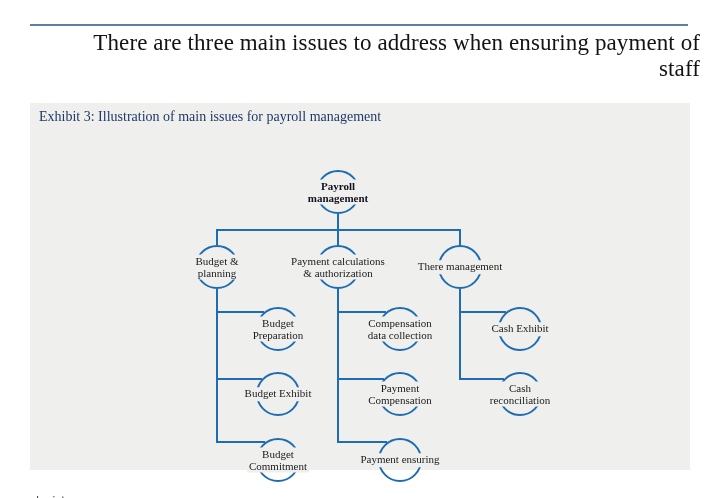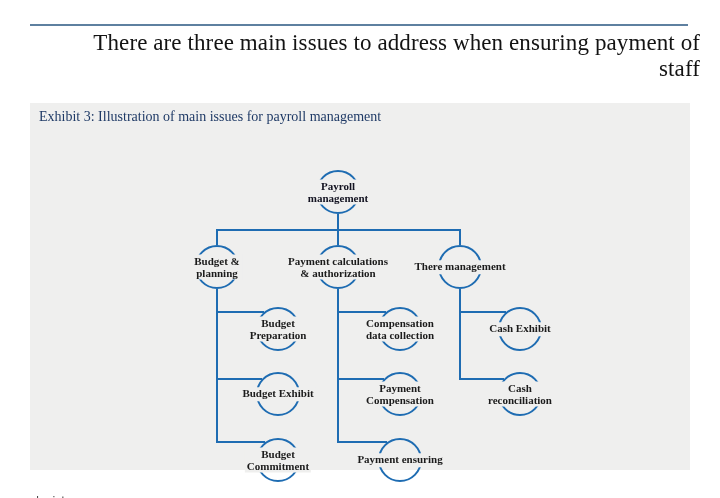--- a/index.html
+++ b/index.html
@@ -51,21 +51,20 @@
     background:transparent;
   }
   .node .label{
     position:absolute;transform:translate(-50%,-50%);
     background:#EFEFEE;
     white-space:pre;text-align:center;
     font-size:11px;line-height:11.5px;
     color:#1B1B1B;
     padding:1px 2px;
     width:max-content;
-    font-weight:bold;
   }
   .node.root .label{font-weight:bold;color:#121220;}
   .brand-footer{
     position:absolute;left:30px;top:495px;
     font-family:"DejaVu Sans","Liberation Sans",sans-serif;
     font-size:10px;color:#2B2B2B;
   }
 </style>
 </head>
 <body>

